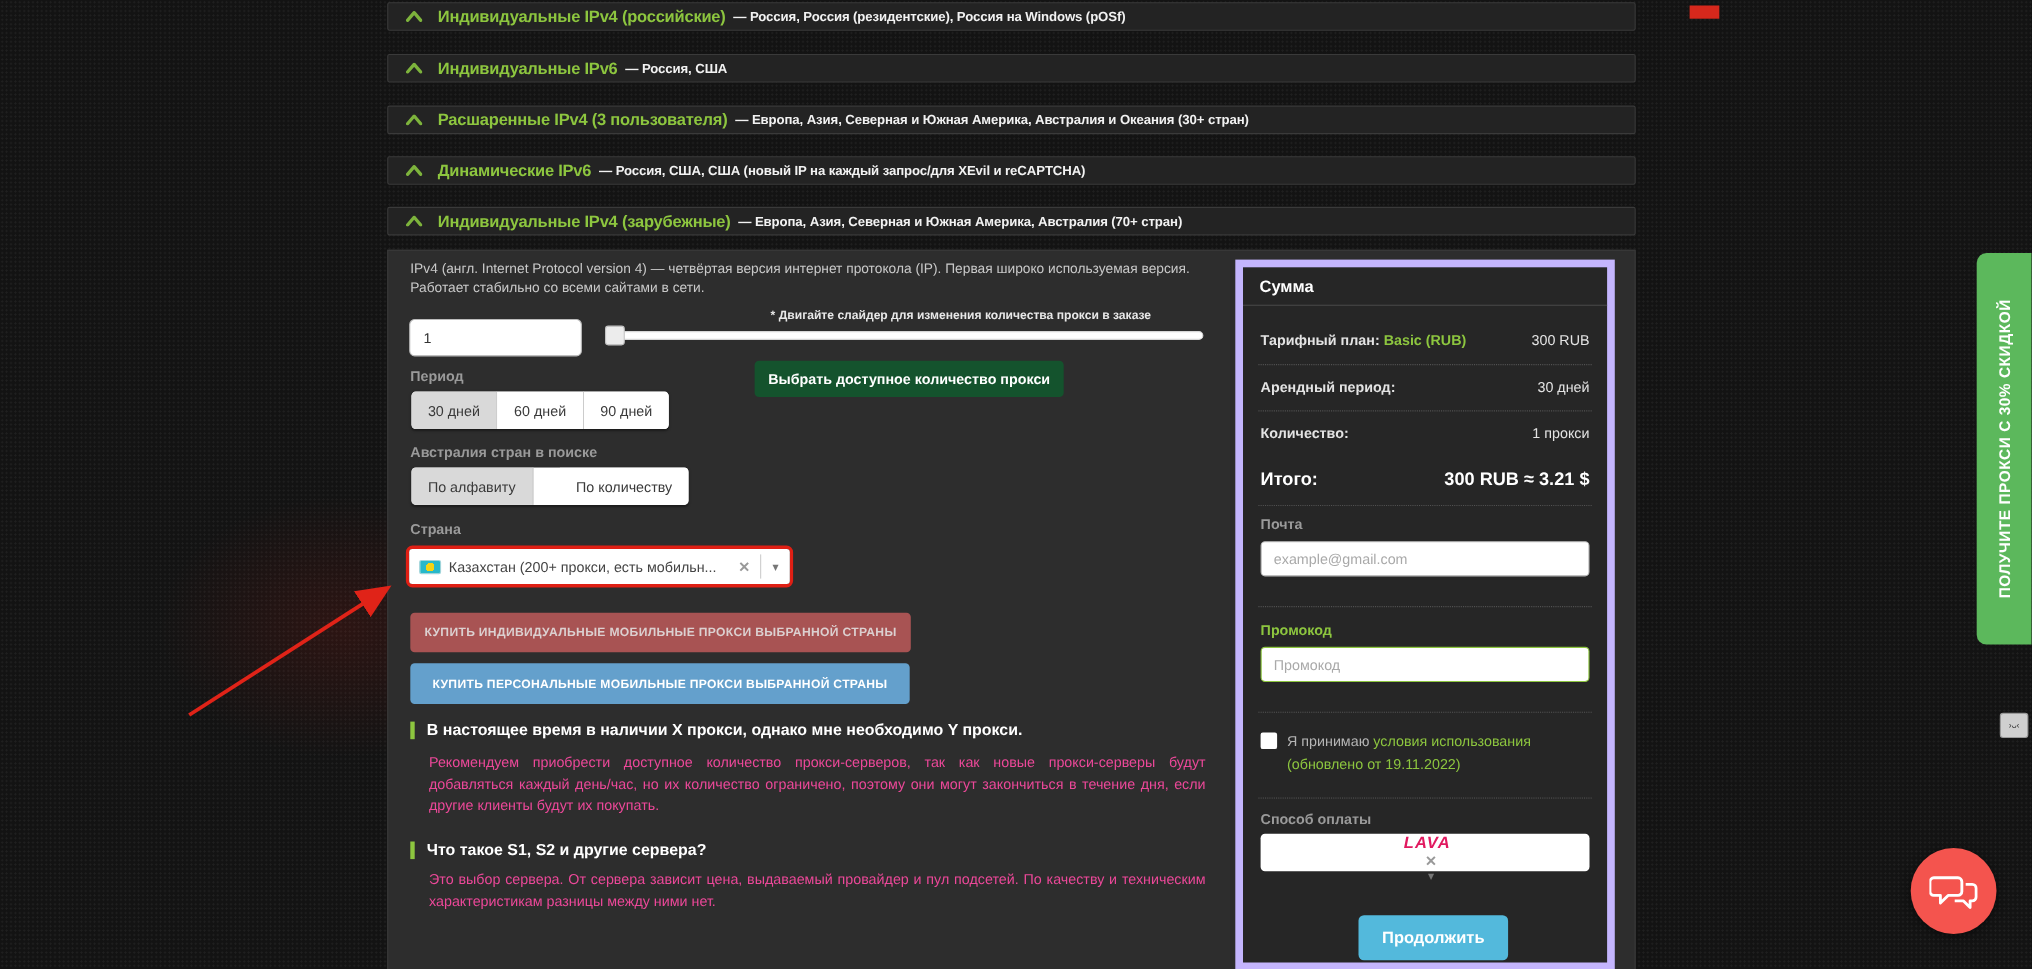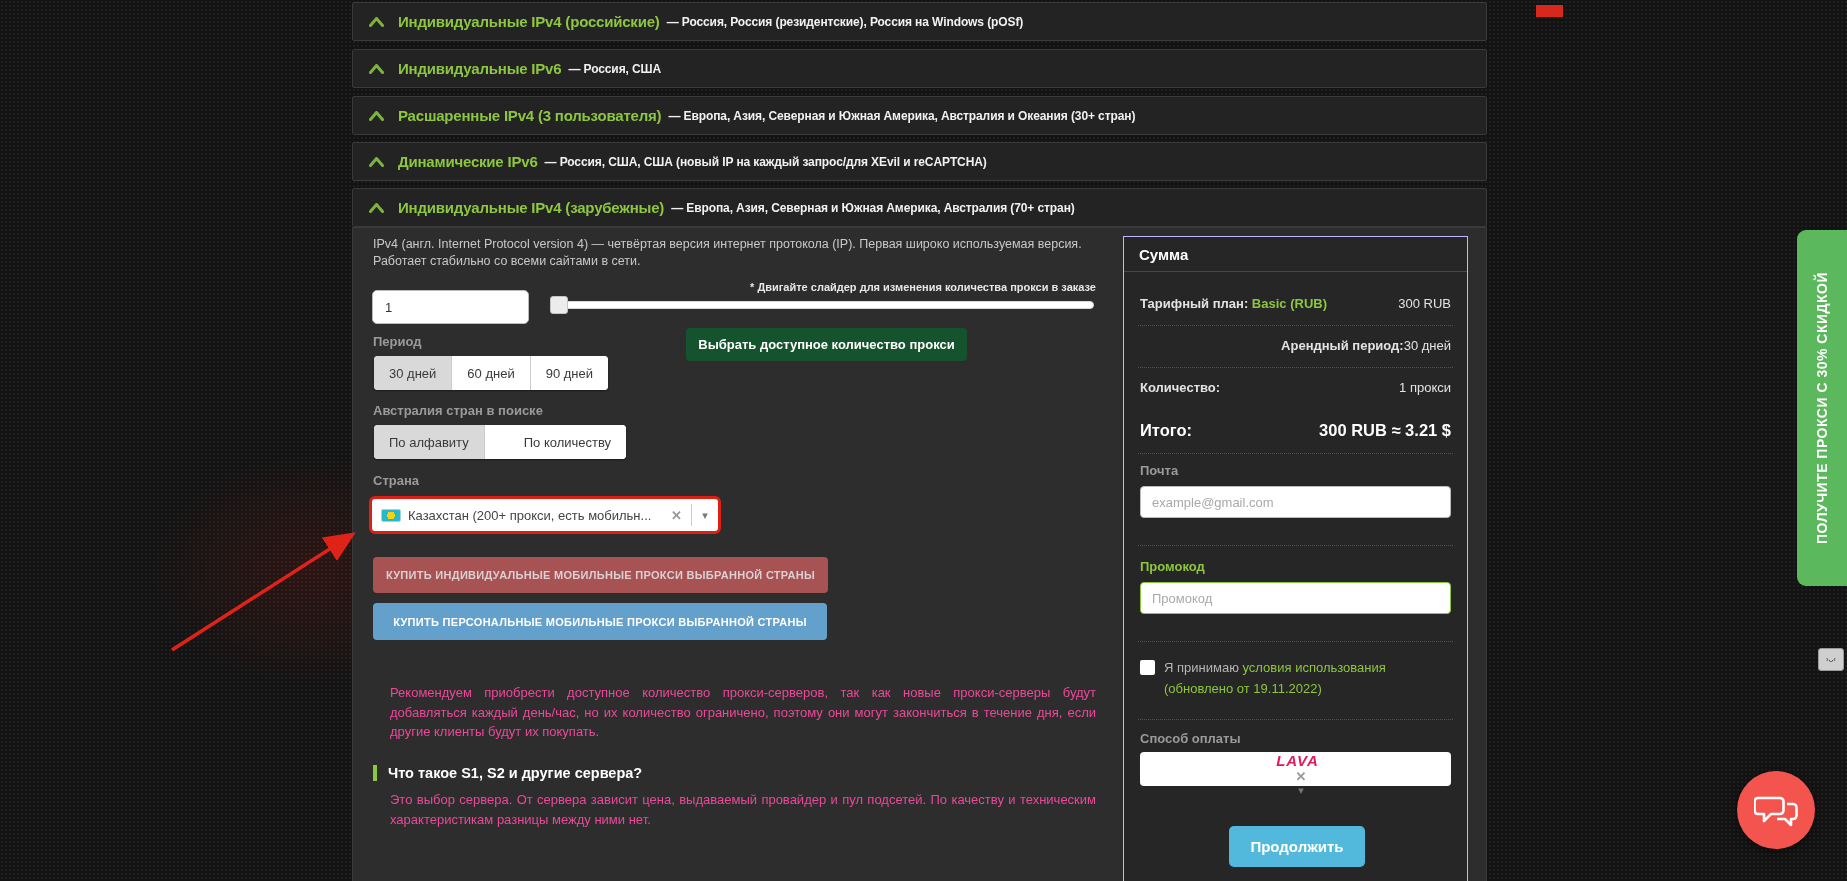--- a/index.html
+++ b/index.html
@@ -9,35 +9,35 @@
     background-color:#131313;
     background-image:radial-gradient(rgba(255,255,255,0.05) 1px, transparent 1px);
     background-size:4px 4px;
     position:relative;
     color:#ddd;
   }
   .abs { position:absolute; }
 
   
   .acc-row {
-    position:absolute; left:352px; width:1135px; height:39px;
+    position:absolute; left:352px; width:1135px; height:26px;
     background:#232323; border:1px solid #3a3a3a; border-radius:2px;
     display:flex; align-items:center; padding:0 16px; cursor:pointer;
   }
   .acc-chevron { width:15px; height:10px; margin-right:14px; flex:none; }
   .acc-title { color:#8dc63f; font-weight:bold; font-size:15px; letter-spacing:-0.2px; white-space:nowrap; }
   .acc-desc { color:#f2f2f2; font-weight:600; font-size:12px; margin-left:7px; letter-spacing:-0.1px; white-space:nowrap; }
 
   
   .panel {
     position:absolute; left:352px; top:227px; width:1135px; height:668px;
     background:#2d2d2d; border:1px solid #3a3a3a;
   }
   .desc-text { position:absolute; left:20px; top:8px; width:760px; color:#c9c9c9; font-size:12.5px; line-height:17px; }
-  .slider-note { position:absolute; left:298px; top:53px; width:445px; text-align:right; color:#e8e8e8; font-size:11px; font-weight:600; }
+  .slider-note { position:absolute; left:298px; top:53px; width:445px; text-align:center; color:#e8e8e8; font-size:11px; font-weight:600; }
   .qty-input {
     position:absolute; left:19px; top:62px; width:157px; height:34px;
     background:#fff; border:1px solid #bbb; border-radius:5px; font-size:13px; color:#333;
     padding-left:12px; font-family:"Liberation Sans", sans-serif;
   }
   .slider-track { position:absolute; left:198px; top:73px; width:543px; height:8px; background:#fff; border-radius:4px; border:1px solid #d7d7d7; cursor:pointer; }
   .slider-handle { position:absolute; left:-2px; top:-6px; width:18px; height:18px; background:#ececec; border:1px solid #c3c3c3; border-radius:3px; cursor:grab; }
   .btn-green {
     position:absolute; left:333px; top:100px; width:281px; height:33px;
     background:#14532d; color:#fff; font-weight:bold; font-size:13px;
@@ -68,21 +68,21 @@
   }
   .btn-buy-blue {
     position:absolute; left:20px; top:375px; width:454px; height:37px;
     background:#64a0cc; color:#fff; font-size:11px; font-weight:bold; letter-spacing:0.3px;
     border:none; border-radius:4px; cursor:pointer; font-family:"Liberation Sans", sans-serif;
   }
   .faq-title { position:absolute; left:20px; border-left:4px solid #8dc63f; padding-left:11px; color:#fff; font-weight:bold; font-size:14.5px; }
   .faq-text { position:absolute; left:37px; width:706px; color:#ec4899; font-size:13px; line-height:19.5px; text-align:justify; }
 
   
-  .card { position:absolute; left:1123px; top:236px; width:345px; height:646px; background:#262626; border:1px solid #c4b5fd;text-decoration:underline; }
+  .card { position:absolute; left:1123px; top:236px; width:345px; height:646px; background:#262626; border:7px solid #c4b5fd;text-decoration:underline; }
   .card-header { position:absolute; top:0; left:0; right:0; height:35px; line-height:35px; padding-left:15px; font-size:15px; font-weight:bold; color:#fff; border-bottom:1px solid #484848; }
   .srow { position:absolute; left:16px; right:16px; display:flex; justify-content:space-between; align-items:center; font-size:13px; color:#e3e3e3; }
   .srow .lbl { font-weight:bold; white-space:nowrap; }
   .srow .val { white-space:nowrap; }
   .dotted { position:absolute; left:14px; right:14px; border-top:1px dotted #525252; }
   .green { color:#8dc63f; }
   .total-row { font-size:16.5px; color:#fff; font-weight:bold; }
   .tinput { position:absolute; left:16px; right:16px; height:32px; background:#fff; border:1px solid #bbb; border-radius:4px; font-size:13px; color:#333; padding-left:11px; font-family:"Liberation Sans", sans-serif; }
   .tinput::placeholder { color:#a9a9a9; }
   .promo-border { border:1px solid #8dc63f; }
@@ -183,20 +183,21 @@
       <span class="country-text">Казахстан (200+ прокси, есть мобильн...</span>
       <span class="sel-clear">✕</span>
       <span class="sel-divider"></span>
       <span class="sel-arrow">▾</span>
     </div>
   </div>
 
   <button class="btn-buy-red">КУПИТЬ ИНДИВИДУАЛЬНЫЕ МОБИЛЬНЫЕ ПРОКСИ ВЫБРАННОЙ СТРАНЫ</button>
   <button class="btn-buy-blue">КУПИТЬ ПЕРСОНАЛЬНЫЕ МОБИЛЬНЫЕ ПРОКСИ ВЫБРАННОЙ СТРАНЫ</button>
 
+  <div class="faq-title" style="top:428px;">В настоящее время в наличии X прокси, однако мне необходимо Y прокси.</div>
   <div class="faq-text" style="top:455px;">Рекомендуем приобрести доступное количество прокси-серверов, так как новые прокси-серверы будут добавляться каждый день/час, но их количество ограничено, поэтому они могут закончиться в течение дня, если другие клиенты будут их покупать.</div>
 
   <div class="faq-title" style="top:537px;">Что такое S1, S2 и другие сервера?</div>
   <div class="faq-text" style="top:562px;">Это выбор сервера. От сервера зависит цена, выдаваемый провайдер и пул подсетей. По качеству и техническим характеристикам разницы между ними нет.</div>
 </div>
 
 <svg class="abs" style="left:150px; top:510px;" width="230" height="160">
   <defs>
     <marker id="arrowhead" markerWidth="9" markerHeight="8" refX="7" refY="4" orient="auto">
       <polygon points="0 0, 9 4, 0 8" fill="#e02318"></polygon>
@@ -207,21 +208,21 @@
 
 <div class="card">
   <div class="card-header">Сумма</div>
 
   <div class="srow" style="top:46px; height:40px;">
     <span class="lbl"><span>Тарифный план:</span> <span class="green">Basic (RUB)</span></span>
     <span class="val">300 RUB</span>
   </div>
   <div class="dotted" style="top:88px;"></div>
 
-  <div class="srow" style="top:88px; height:40px;justify-content:flex-end;">
+  <div class="srow" style="top:88px; height:40px;">
     <span class="lbl">Арендный период:</span>
     <span class="val">30 дней</span>
   </div>
   <div class="dotted" style="top:130px;"></div>
 
   <div class="srow" style="top:130px; height:40px;">
     <span class="lbl">Количество:</span>
     <span class="val">1 прокси</span>
   </div>
 

